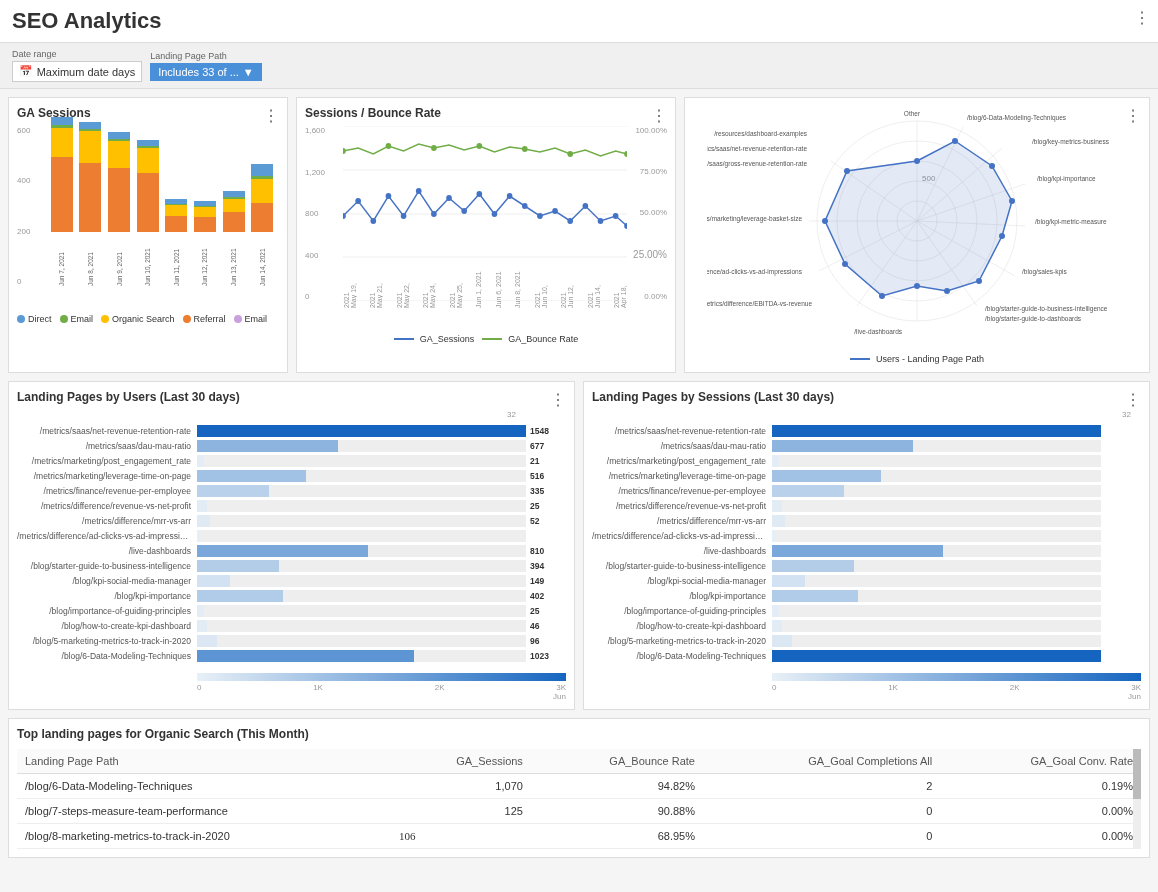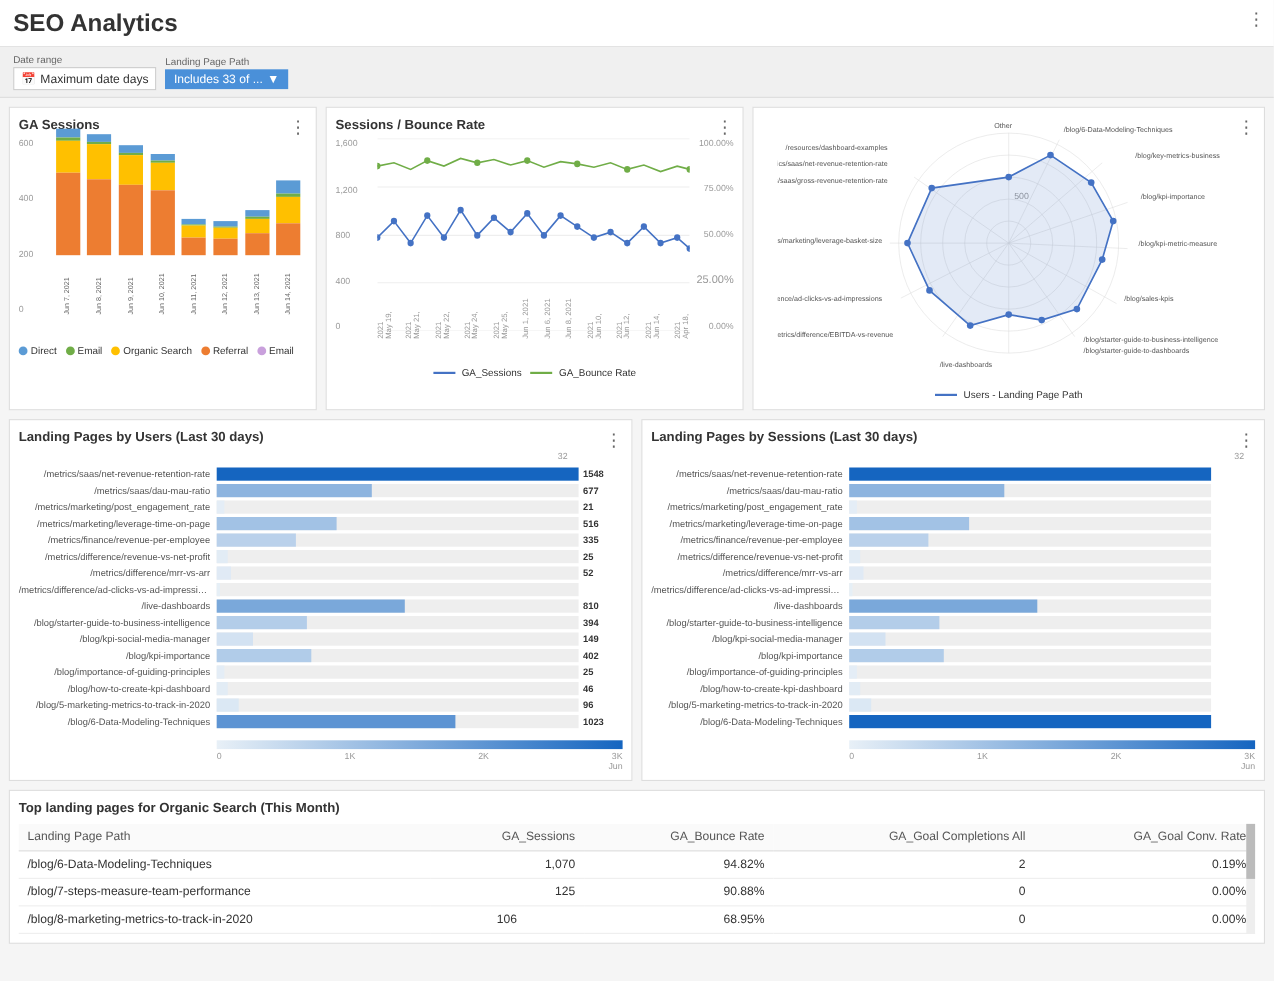--- a/index.html
+++ b/index.html
@@ -648,21 +648,21 @@
   </tr>
               <tr>
     <td>/blog/7-steps-measure-team-performance</td>
     <td style="text-align:right;">125</td>
     <td style="text-align:right;">90.88%</td>
     <td style="text-align:right;">0</td>
     <td style="text-align:right;">0.00%</td>
   </tr>
               <tr>
     <td>/blog/8-marketing-metrics-to-track-in-2020</td>
-    <td style="text-align:center;">106</td>
+    <td style="text-align:left;font-family:Liberation Serif, serif;">106</td>
     <td style="text-align:right;">68.95%</td>
     <td style="text-align:right;">0</td>
     <td style="text-align:right;">0.00%</td>
   </tr>
             </tbody>
         </table>
         <div style="position:absolute;right:0;top:0;bottom:0;width:8px;background:#eee;">
           <div style="width:8px;height:50px;background:#bbb;position:absolute;top:0;"></div>
         </div>
       </div>

